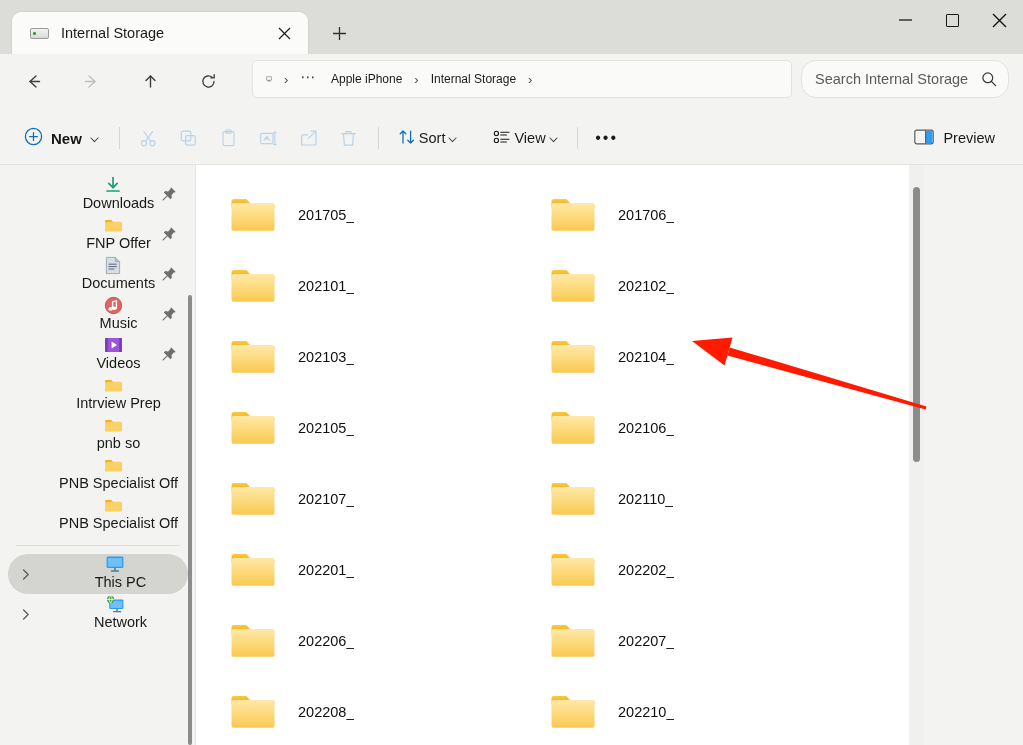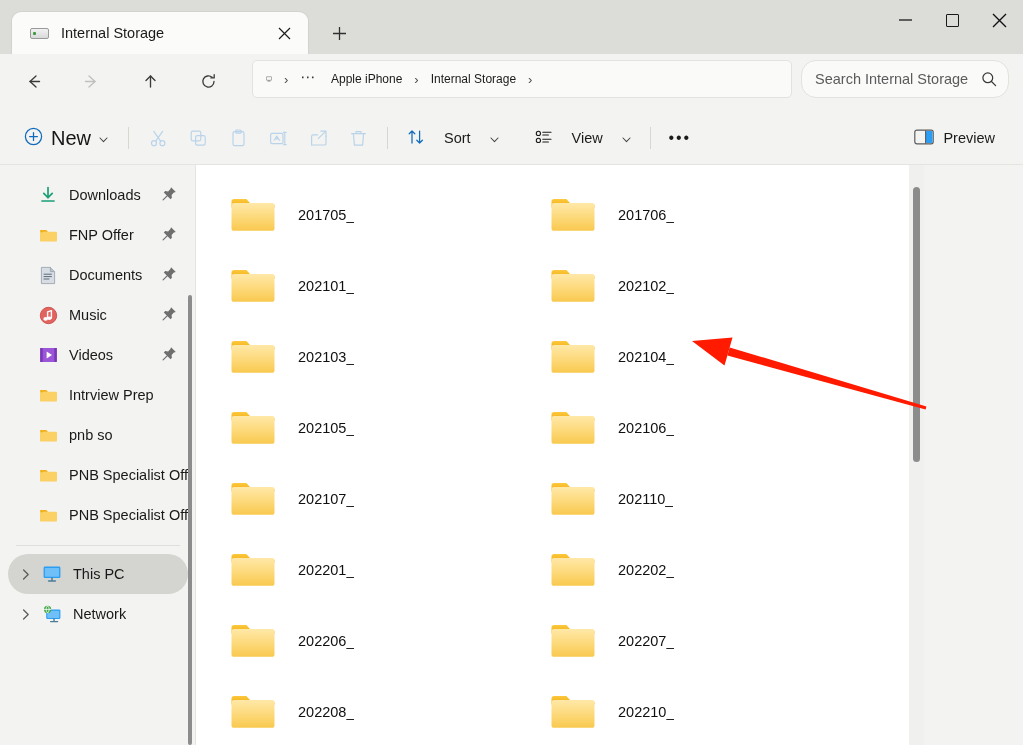--- a/index.html
+++ b/index.html
@@ -165,34 +165,34 @@
     position: absolute; top: 112px; left: 0;
     width: 1023px; height: 52px;
     background: #f3f3f1;
     display: flex; align-items: center;
   }
   .tb-new {
     display: flex; align-items: center; gap: 8px;
     height: 34px; margin-left: 16px; padding: 0 11px 0 8px;
     border-radius: 5px;
   }
-  .tb-new .lbl { font-size: 20px; color: #161616; font-weight: normal; }
+  .tb-new .lbl { font-size: 15px; color: #161616; font-weight: bold; }
   .tb-icon {
     width: 40px; height: 34px;
     display: flex; align-items: center; justify-content: center;
     border-radius: 5px;
     color: #1b1b1b;
   }
   .tb-icon.dim { color: #b9d4ea; }
   .tb-sep {
     width: 1px; height: 22px; background: #d6d6d2;
     margin: 0 9px;
   }
   .tb-btn {
-    display: flex; align-items: center; gap: 19px;
+    display: flex; align-items: center; gap: 3px;
     height: 34px; padding: 0 10px;
     border-radius: 5px;
     font-size: 14.5px; color: #1b1b1b;
   }
   .chev { font-size: 10px; color: #444; padding-top: 2px; }
   .tb-dots {
     width: 40px; height: 34px; display:flex; align-items:center; justify-content:center;
     letter-spacing: 2px; color:#1b1b1b; font-size: 16px; border-radius:5px;
   }
   .tb-preview {
@@ -214,20 +214,21 @@
     overflow: hidden;
   }
   .side-list { position: relative; padding-top: 10px; }
   .side-item {
     position: relative;
     display: flex; align-items: center;
     height: 40px;
     margin: 0 8px;
     border-radius: 5px;
     padding-left: 30px;
+    flex-direction: column;
   }
   .side-item.selected { background: #d4d4d0; border-radius: 20px; }
   .side-item .expander {
     position: absolute; left: 10px; top: 0; height: 40px;
     width: 16px; display: flex; align-items: center; justify-content: center;
     color: #5a5a5a; font-size: 11px;
   }
   .side-item.withexp { padding-left: 34px; }
   .side-ico {
     width: 20px; height: 20px; flex: 0 0 auto;

